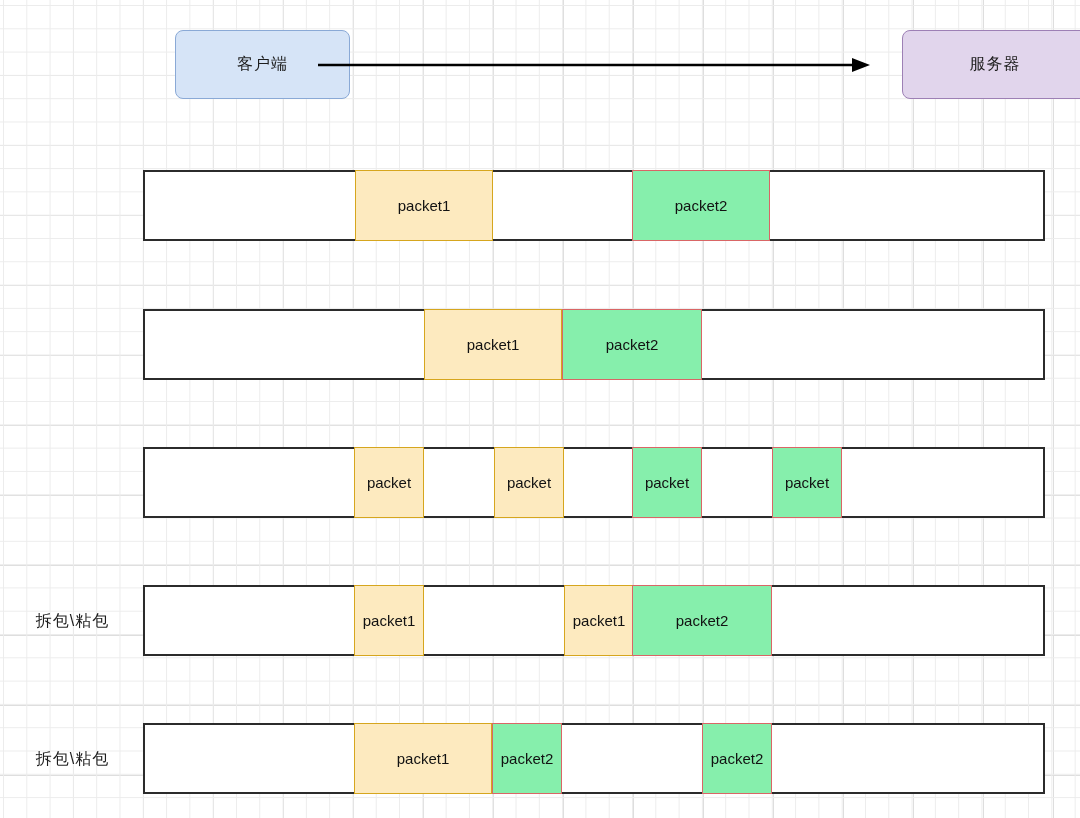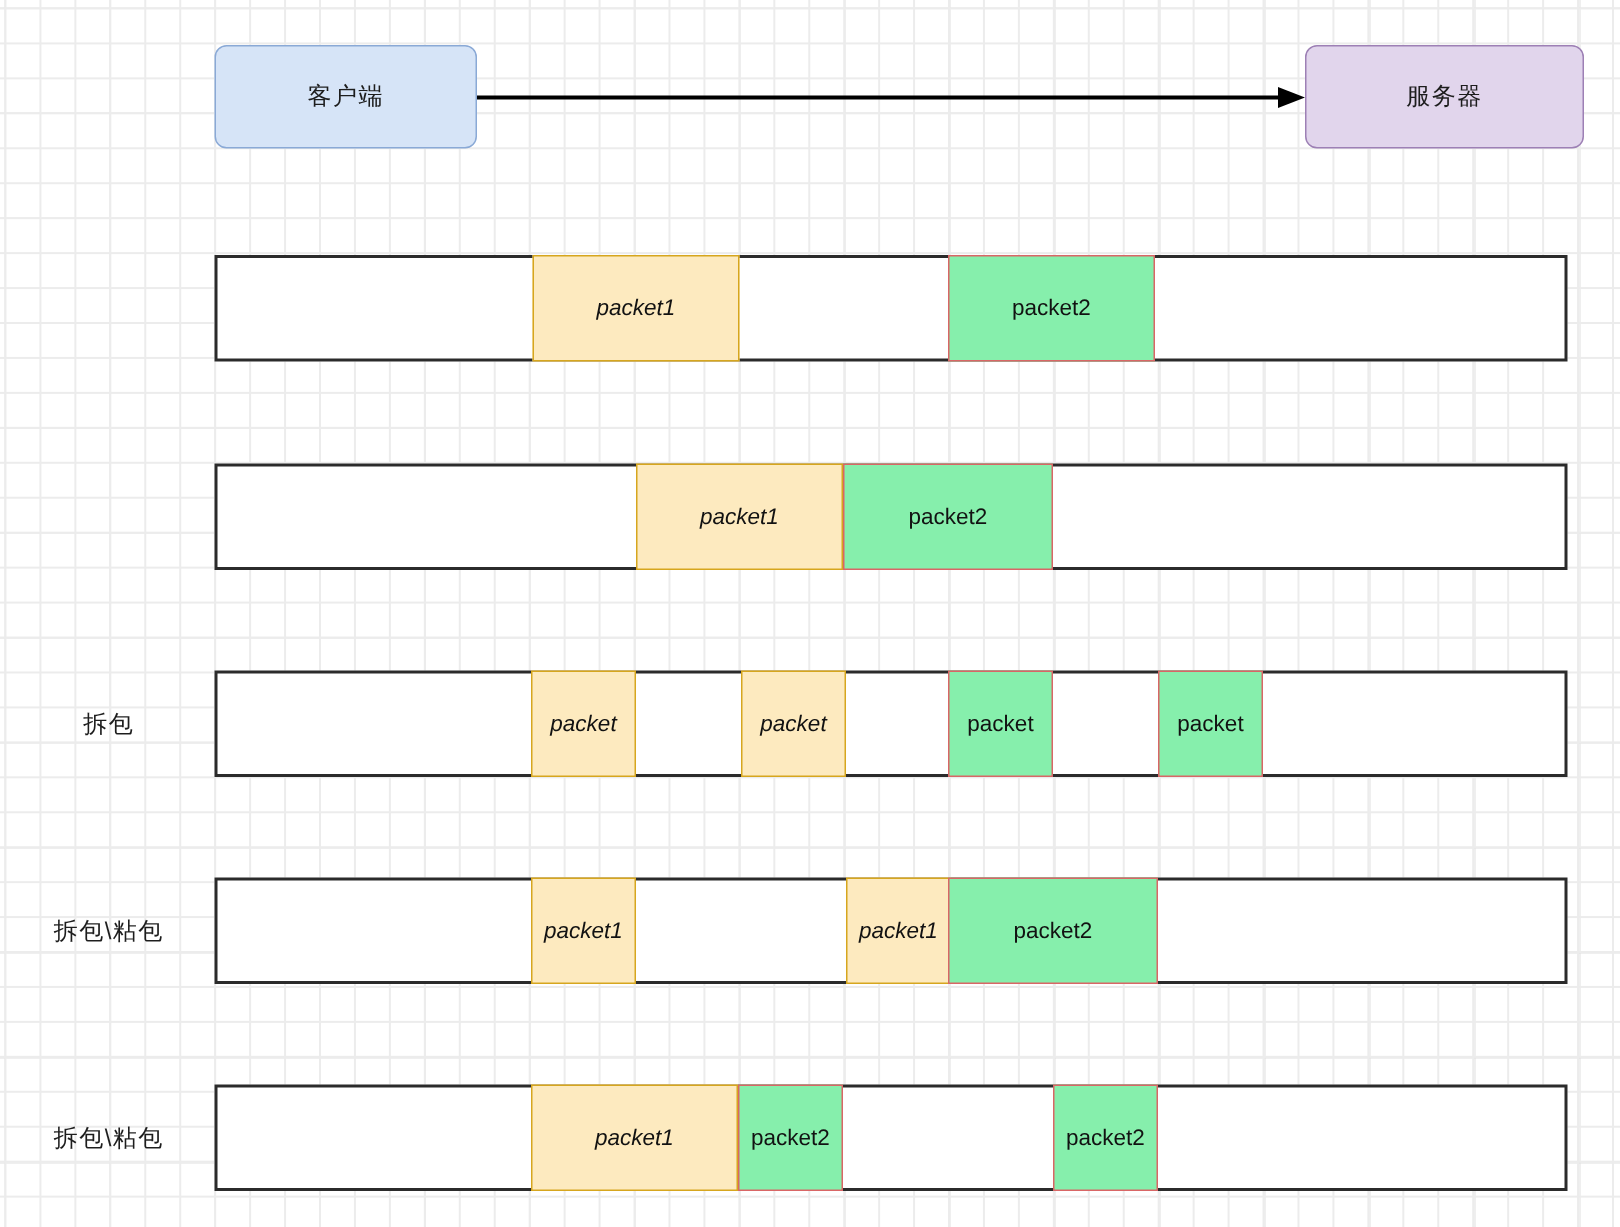--- a/index.html
+++ b/index.html
@@ -29,20 +29,21 @@
   
   .node {
     position: absolute;
     display: flex;
     align-items: center;
     justify-content: center;
     border-radius: 8px;
     font-size: 16px;
     color: #1d1d1d;
     letter-spacing: 1px;
+    margin-left: 32px;
   }
   #client-node {
     left: 143px; top: 30px; width: 175px; height: 69px;
     background: #d6e4f7;
     border: 1.6px solid #8aa9d6;
   }
   #server-node {
     left: 870px; top: 30px; width: 186px; height: 69px;
     background: #e1d5ec;
     border: 1.6px solid #9d80b5;
@@ -89,21 +90,20 @@
     align-items: center;
     justify-content: center;
     font-size: 15px;
     color: #121212;
     white-space: nowrap;
     overflow: visible;
   }
   .seg.yellow {
     background: #fdeabf;
     border: 1.6px solid #d6a61e;
-    font-style: italic;
   }
   .seg.pink {
     background: #86efac;
     border: 1.6px solid #d96666;
   }
 </style>
 </head>
 <body>
 
 <div id="canvas">
@@ -136,21 +136,20 @@
         <div class="bar">
           <div class="seg yellow" style="left: 279px; width: 138px;">
             <span>packet1</span>
           </div>
           <div class="seg pink" style="left: 417px; width: 140px;">
             <span>packet2</span>
           </div>
         </div>
       </div>
       <div class="row" style="top: 447px;">
-        <div class="row-label">拆包</div>
         <div class="bar">
           <div class="seg yellow" style="left: 209px; width: 70px;">
             <span>packet</span>
           </div>
           <div class="seg yellow" style="left: 349px; width: 70px;">
             <span>packet</span>
           </div>
           <div class="seg pink" style="left: 487px; width: 70px;">
             <span>packet</span>
           </div>

